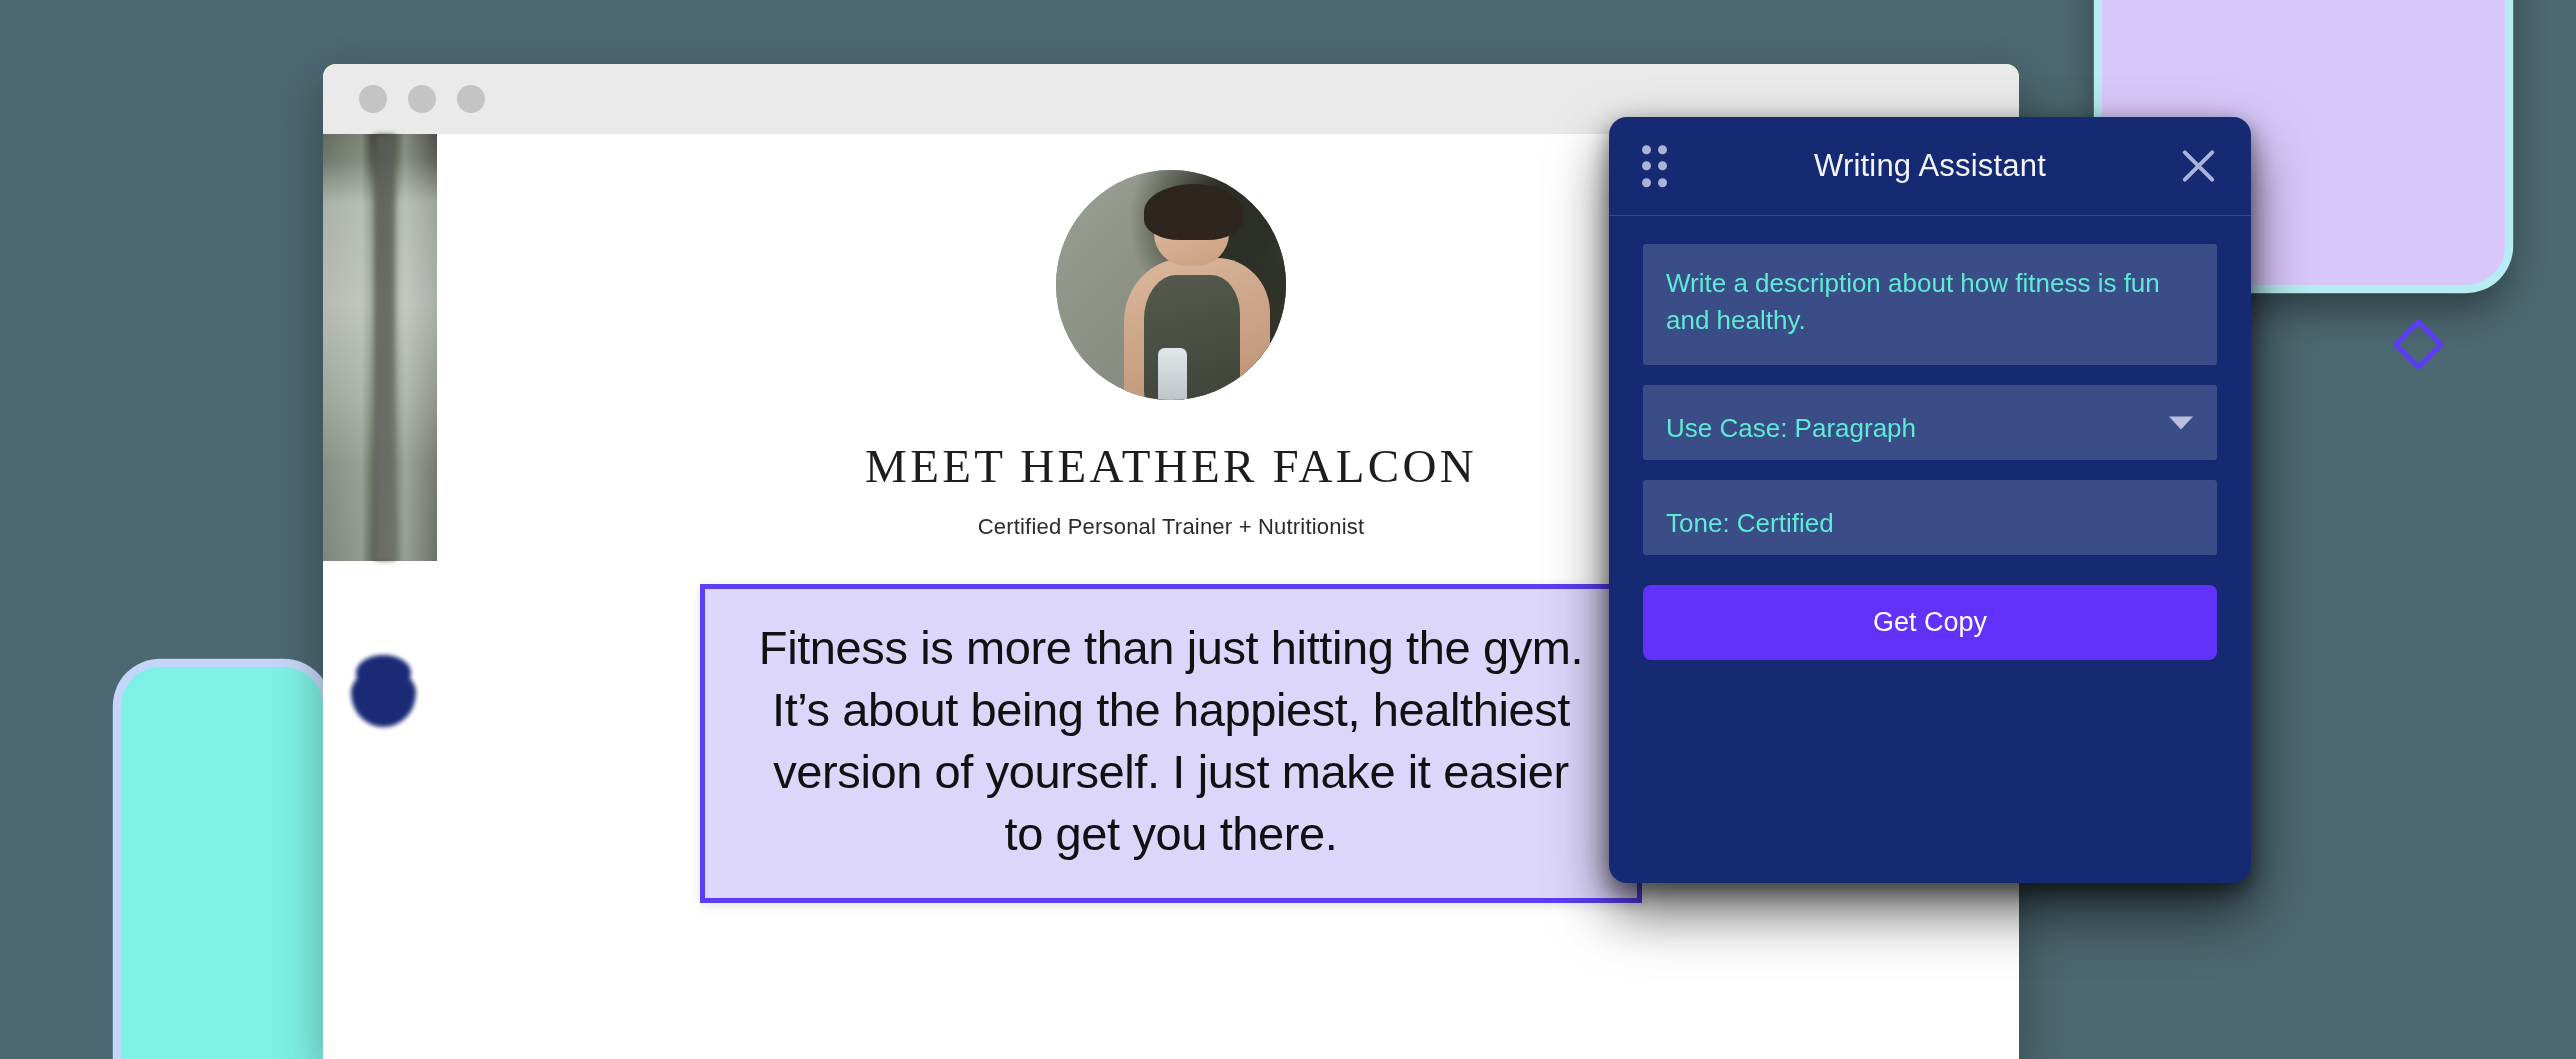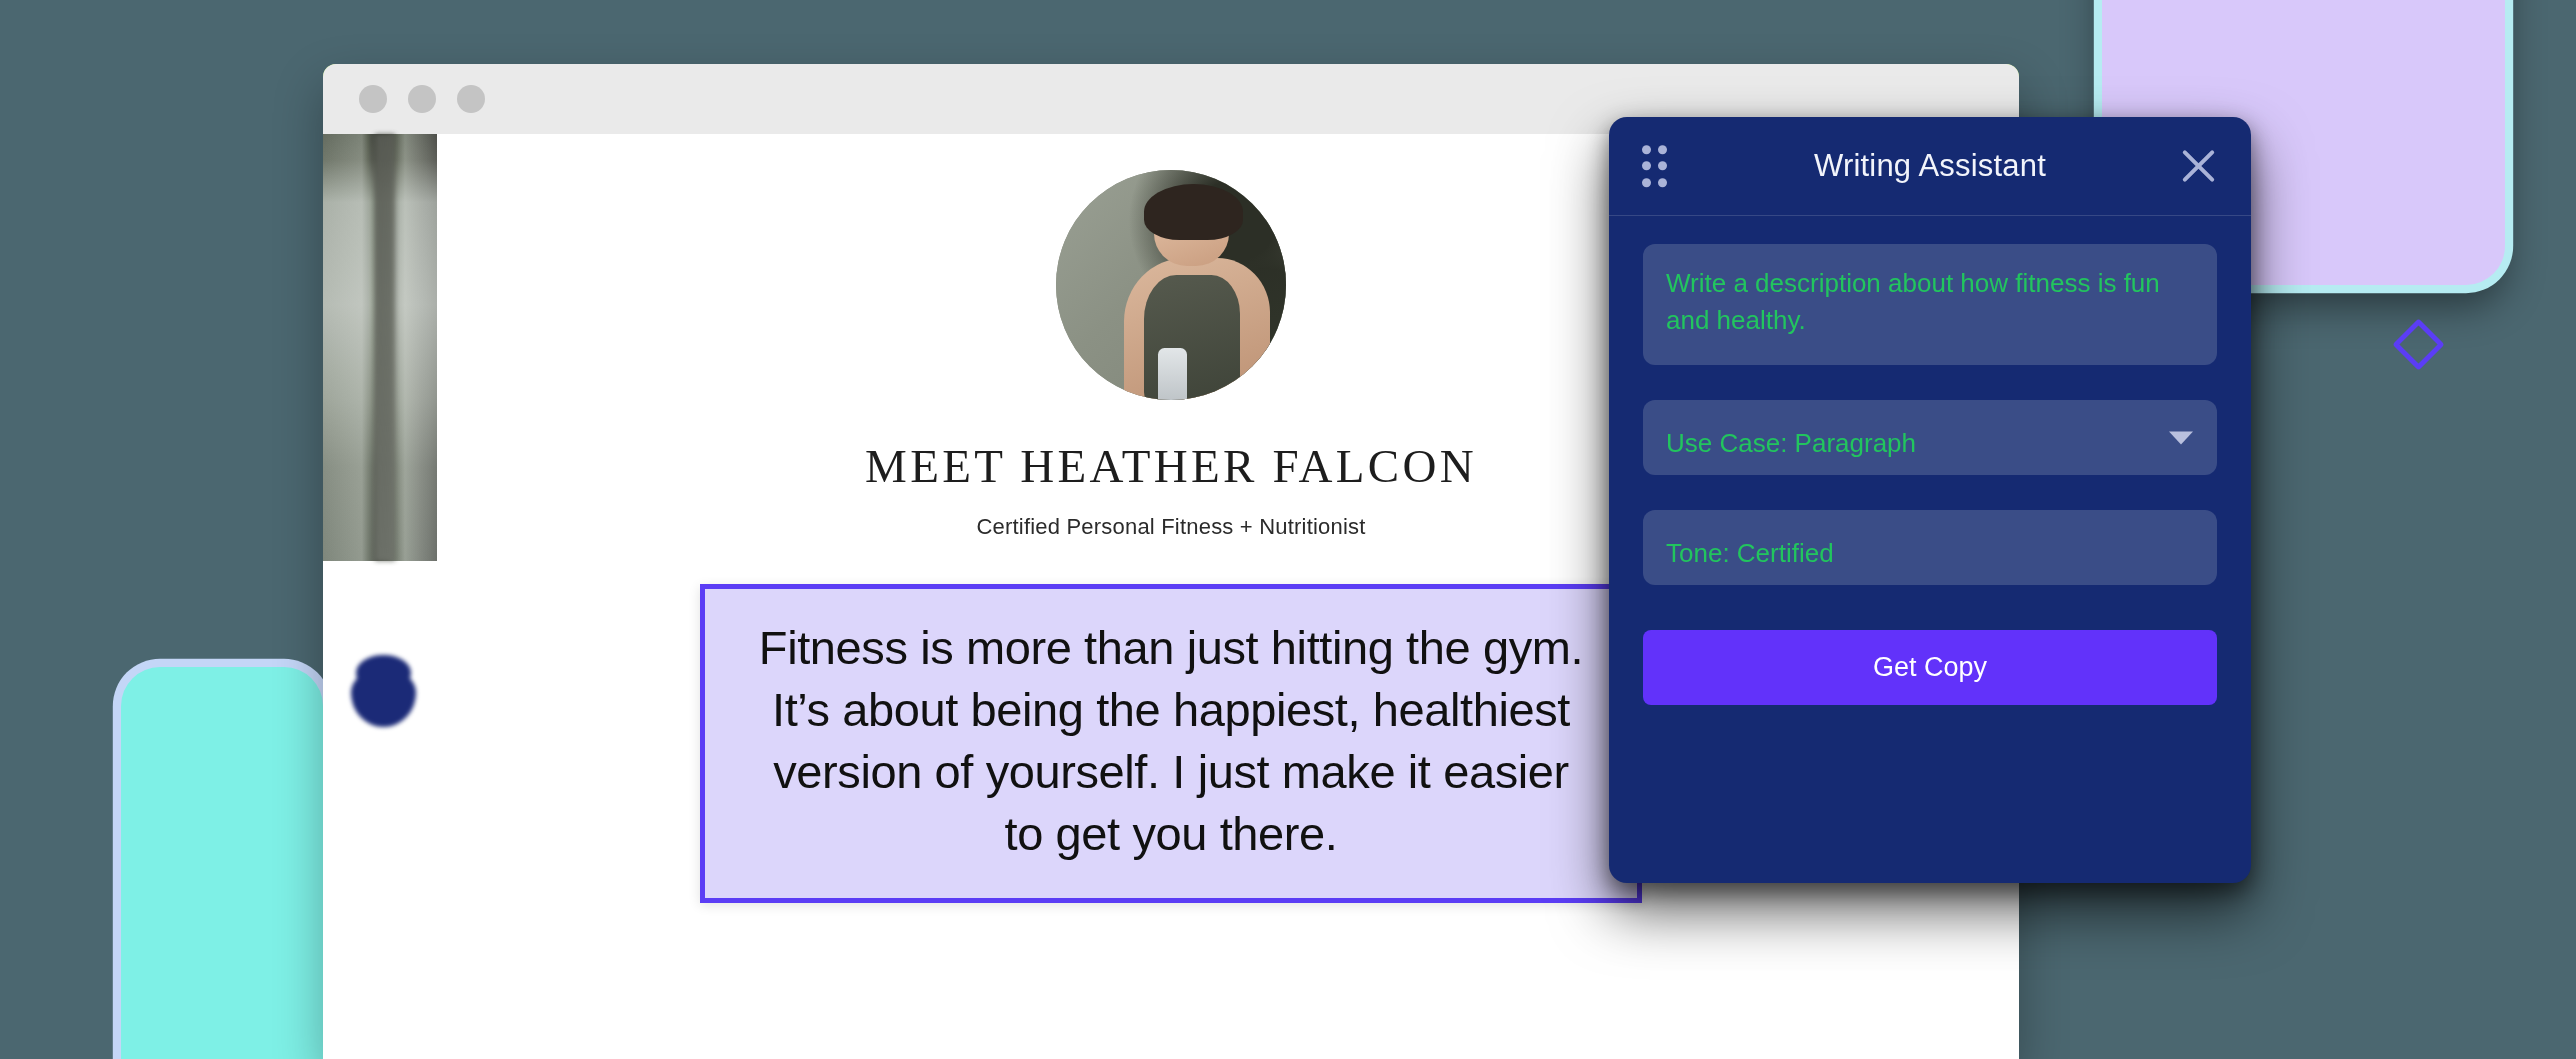--- a/index.html
+++ b/index.html
@@ -249,23 +249,23 @@
     position:absolute; right:34px; top:50%;
     transform:translateY(-50%);
     width:37px; height:37px;
   }
   #close-btn svg { display:block; }
 
   #assistant-body { padding:28px 34px 0; }
 
   .field {
     background:#3a4d87;
-    border-radius:12px;
-    color:#22c55e;
-    margin-bottom:35px;
+    border-radius:3px;
+    color:#5eead4;
+    margin-bottom:20px;
   }
   #prompt-field {
     padding:21px 23px 24.5px;
     font-size:26px;
     line-height:1.42;
     min-height:121px;
   }
   .select-field {
     height:75px;
     display:flex; align-items:flex-end;
@@ -324,21 +324,21 @@
           <div class="person">
             <div class="torso"></div>
             <div class="top"></div>
             <div class="head"></div>
             <div class="hair"></div>
             <div class="bottle"></div>
           </div>
         </div>
 
         <h1 id="headline">MEET HEATHER FALCON</h1>
-        <p id="subhead">Certified Personal Fitness + Nutritionist</p>
+        <p id="subhead">Certified Personal Trainer + Nutritionist</p>
 
         <div id="quote-box">
           <div id="quote-text">Fitness is more than just hitting the gym. It’s about being the happiest, healthiest version of yourself. I just make it easier to get you there.</div>
         </div>
 
       </div>
     </div>
   </div>
 
   <div class="deco deco-navy-blob"></div>

